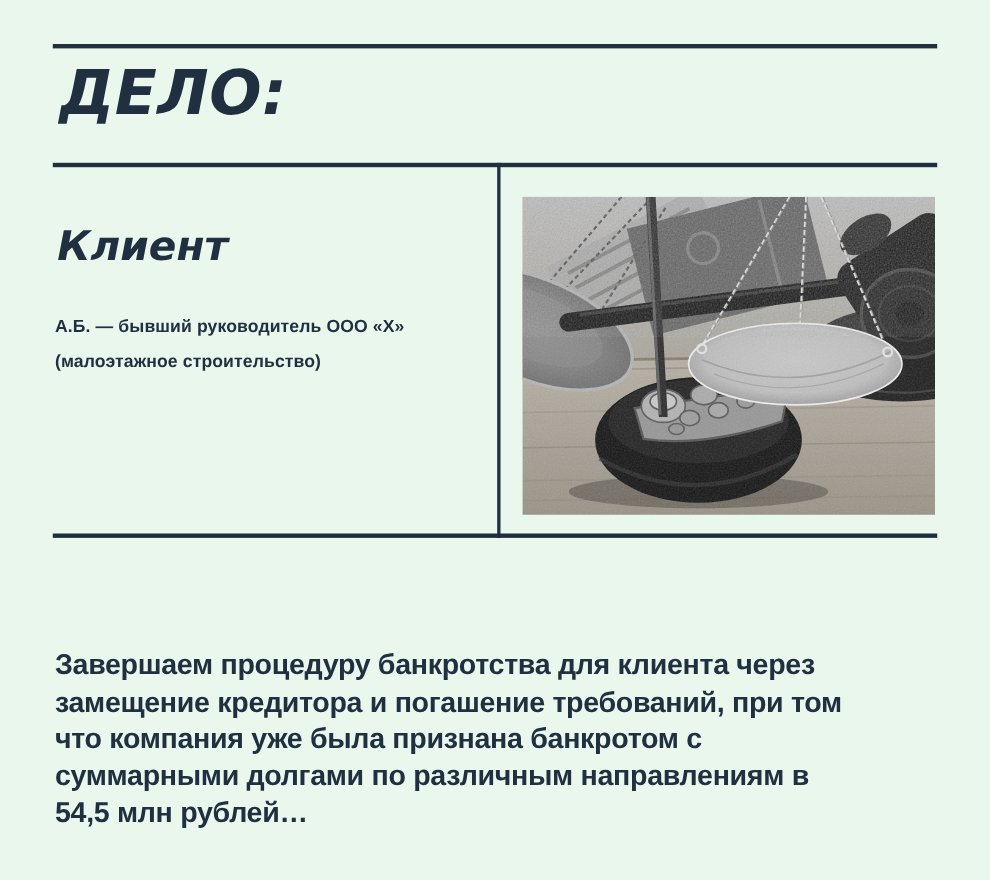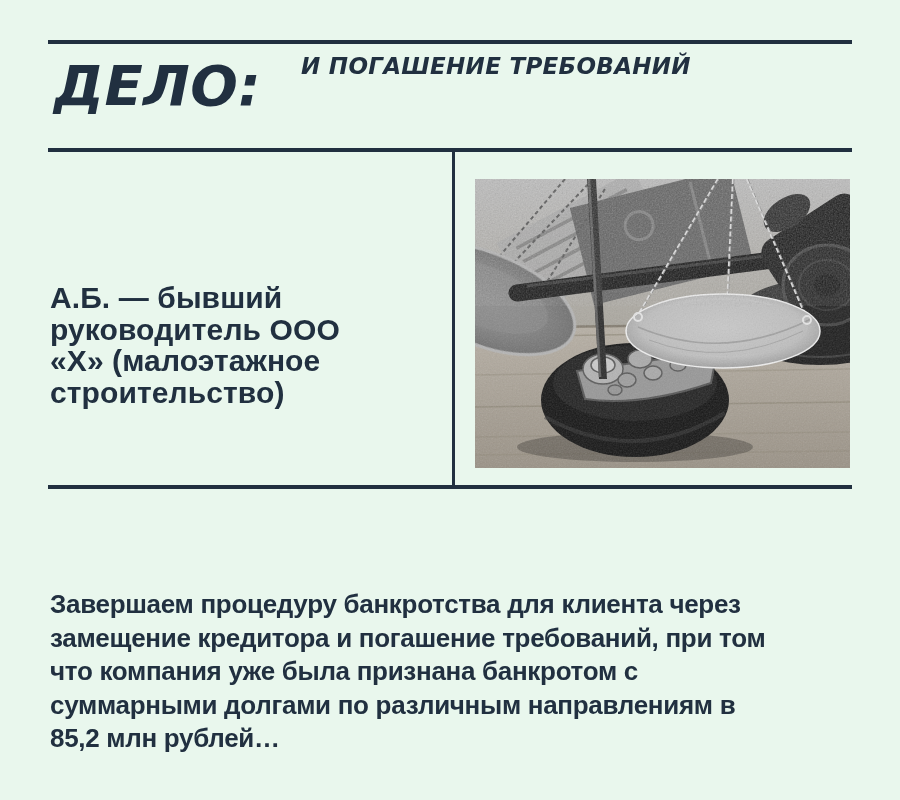--- a/index.html
+++ b/index.html
@@ -30,21 +30,21 @@
     font-size:23px; line-height:30px; letter-spacing:0.3px;
   }
   #case-title div { white-space:nowrap; }
 
   #client-heading {
     position:absolute; left:52px; top:205px;
     font-size:37px; line-height:1;
   }
   #client-desc {
     position:absolute; left:50px; top:282px; width:345px;
-    font-weight:bold; font-size:30px; line-height:31.5px;
+    font-weight:bold; font-size:16px; line-height:31.5px;
     letter-spacing:0.1px;
   }
 
   #photo-box {
     position:absolute; left:475px; top:179px; width:375px; height:289px;
     background:#b9b9b9; overflow:hidden;
   }
   #photo-box svg { display:block; width:100%; height:100%; }
 
   #essence-heading {
@@ -60,26 +60,26 @@
 </head>
 <body>
 
 <div class="card" style="background: rgb(233, 247, 237);">
 
   <div class="rule" id="rule-top" style="background: rgb(33, 48, 64);"></div>
 
   <div class="h-italic" id="case-label">ДЕЛО:</div>
 
   <div class="h-italic" id="case-title">
-    <div>И ПОГАШЕНИЕ ТРЕБОВАНИЙ</div>
   </div>
 
   <div class="rule" id="rule-mid" style="background: rgb(33, 48, 64);"></div>
   <div class="rule" id="rule-vert" style="background: rgb(33, 48, 64);"></div>
 
+  <div class="h-italic" id="client-heading">Клиент</div>
 
   <div id="client-desc">А.Б. — бывший руководитель ООО «Х» (малоэтажное строительство)</div>
 
   <div id="photo-box">
     <svg viewBox="0 0 375 289" preserveAspectRatio="none">
       <defs>
         <linearGradient id="gBack" x1="0" y1="0" x2="0" y2="1">
           <stop offset="0" stop-color="#bdbdbd"></stop>
             <stop offset="1" stop-color="#a9a59c"></stop>
         </linearGradient>
@@ -206,15 +206,15 @@
       </g>
 
       <rect width="375" height="289" filter="url(#fGrain)" opacity="0.20"></rect>
       <rect width="375" height="115" filter="url(#fGrain)" opacity="0.22"></rect>
     </svg>
   </div>
 
   <div class="rule" id="rule-bottom" style="background: rgb(33, 48, 64);"></div>
 
 
-  <div id="essence-body">Завершаем процедуру банкротства для клиента через замещение кредитора и погашение требований, при том что компания уже была признана банкротом с суммарными долгами по различным направлениям в 85,2 млн рублей…</div>
+  <div id="essence-body">Завершаем процедуру банкротства для клиента через замещение кредитора и погашение требований, при том что компания уже была признана банкротом с суммарными долгами по различным направлениям в 54,5 млн рублей…</div>
 
 </div>
 
 </body></html>

